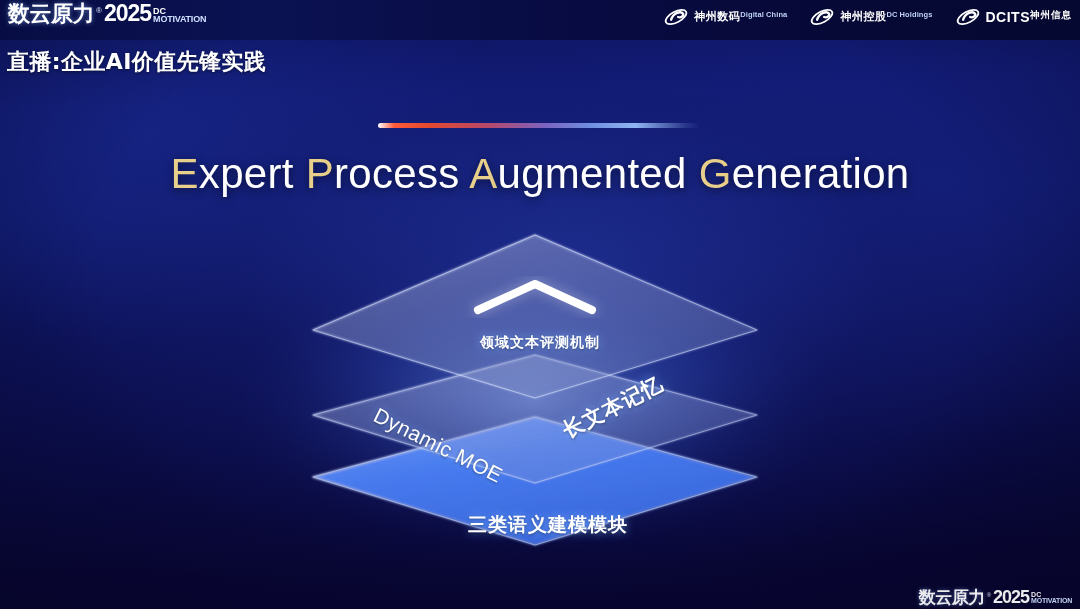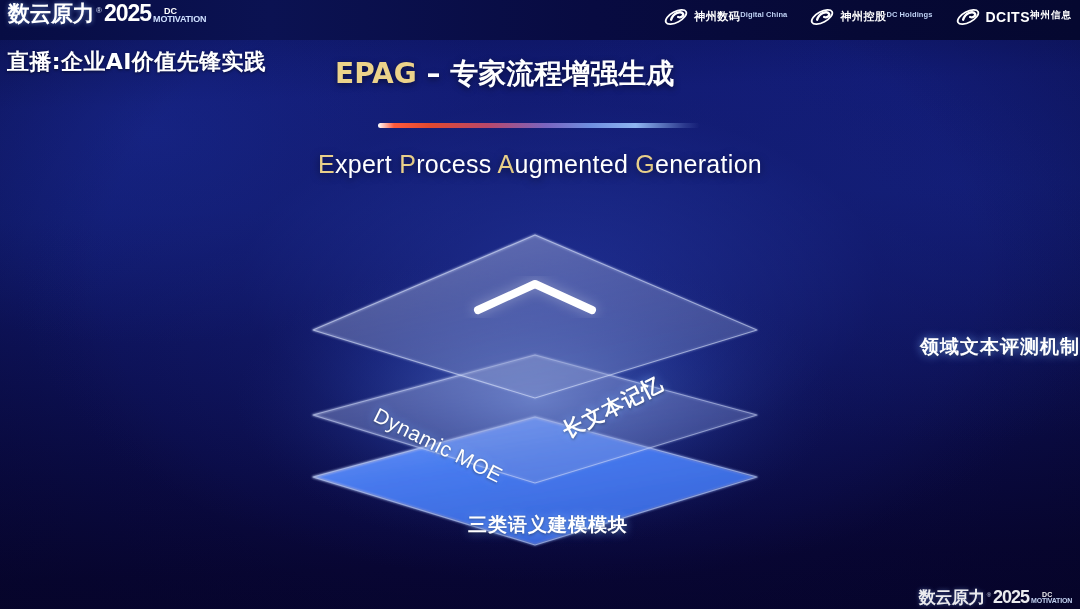--- a/index.html
+++ b/index.html
@@ -44,21 +44,21 @@
     font-family:"DejaVu Sans",sans-serif;
   }
   .brand-reg { font-size:8px; vertical-align:super; color:#dce6ff; line-height:1; padding-bottom:10px;}
   .brand-year {
     font-size:23px; font-weight:bold; letter-spacing:-1px; color:#fff;
     line-height:1; font-family:"Liberation Sans",sans-serif;
   }
   .brand-dc {
     display:flex; flex-direction:column; line-height:0.95; padding-bottom:1px;
   }
-  .brand-dc .dc { font-size:9px; font-weight:bold; color:#fff; letter-spacing:0px;margin-left:11px;}
+  .brand-dc .dc { font-size:9px; font-weight:bold; color:#fff; letter-spacing:0px;}
   .brand-dc .mot { font-size:9px; font-weight:bold; color:#cfe0ff; letter-spacing:-0.2px;}
 
   .live-line {
     position:absolute; left:7px; top:47px;
     font-size:22px; font-weight:bold; color:#ffffff;
     letter-spacing:0.4px;
     font-family:"DejaVu Sans",sans-serif;
     text-shadow:0 1px 3px rgba(0,0,0,.55);
   }
 
@@ -90,39 +90,39 @@
     width:322px; height:5px; border-radius:3px;
     background:linear-gradient(90deg,
        #ffffff 0%, #ff5a3c 5%, #e2492f 16%, #b8486a 34%,
        #7a64c0 52%, #6f8fe0 66%, #8fb5f2 80%, #2c3a8e 95%, rgba(20,28,90,0) 100%);
     filter:blur(0.3px);
   }
 
   .sub-title {
     position:absolute; top:150px; left:0; width:1080px;
     text-align:center;
-    font-size:25px; font-weight:normal; letter-spacing:0.3px;
+    font-size:42px; font-weight:normal; letter-spacing:0.3px;
     font-family:"Liberation Sans",sans-serif;
     text-shadow:0 2px 8px rgba(0,0,0,.55);
     white-space:nowrap;
   }
   .sub-title .cap { color:#e9d08a; }
   .sub-title .rest { color:#ffffff; }
 
   
   .stack { position:absolute; left:0; top:0; width:1080px; height:609px; pointer-events:none; }
   .stack svg { position:absolute; left:0; top:0; }
 
   .layer-label {
     position:absolute; color:#ffffff; font-weight:bold;
     font-family:"DejaVu Sans",sans-serif;
     text-shadow:0 0 10px rgba(120,170,255,.85), 0 1px 3px rgba(0,0,0,.5);
     white-space:nowrap;
   }
-  #lbl-top   { top:334px; left:0; width:1080px; text-align:right; font-size:19px; letter-spacing:1px; }
+  #lbl-top   { top:334px; left:0; width:1080px; text-align:center; font-size:14px; letter-spacing:1px; }
   #lbl-bottom{ top:512px; left:8px; width:1080px; text-align:center; font-size:19px; letter-spacing:1px; }
   #lbl-mid-left {
     top:402px; left:375px; font-size:21px; letter-spacing:0.5px;
     transform:rotate(26.5deg); transform-origin:left center;
     font-family:"Liberation Sans",sans-serif; font-weight:normal;
   }
   #lbl-mid-right {
     top:418px; left:564px; font-size:21px; letter-spacing:1px;
     transform:rotate(-27deg); transform-origin:left center;
   }
@@ -190,23 +190,20 @@
         <path d="M15 29 C19 16, 33 12, 37 18 C39 22, 33 26, 28 24" fill="none" stroke="#ffffff" stroke-width="4.4" stroke-linecap="round"></path>
       </svg>
       <span class="p-txt">
         <span class="p-dcits">DCITS</span>
         <span class="p-dcits-cn">神州信息</span>
       </span>
     </div>
 
   </div>
 
-  <div class="main-title">
-    <span class="gold">EPAG</span><span class="white"> – </span><span class="white">专家流程增强生成</span>
-  </div>
 
   <div class="divider"></div>
 
   <div class="sub-title">
     <span class="cap">E</span><span class="rest">xpert </span><span class="cap">P</span><span class="rest">rocess </span><span class="cap">A</span><span class="rest">ugmented </span><span class="cap">G</span><span class="rest">eneration</span>
   </div>
 
   <div class="stack">
     <svg width="1080" height="609" viewBox="0 0 1080 609">
       <defs>

